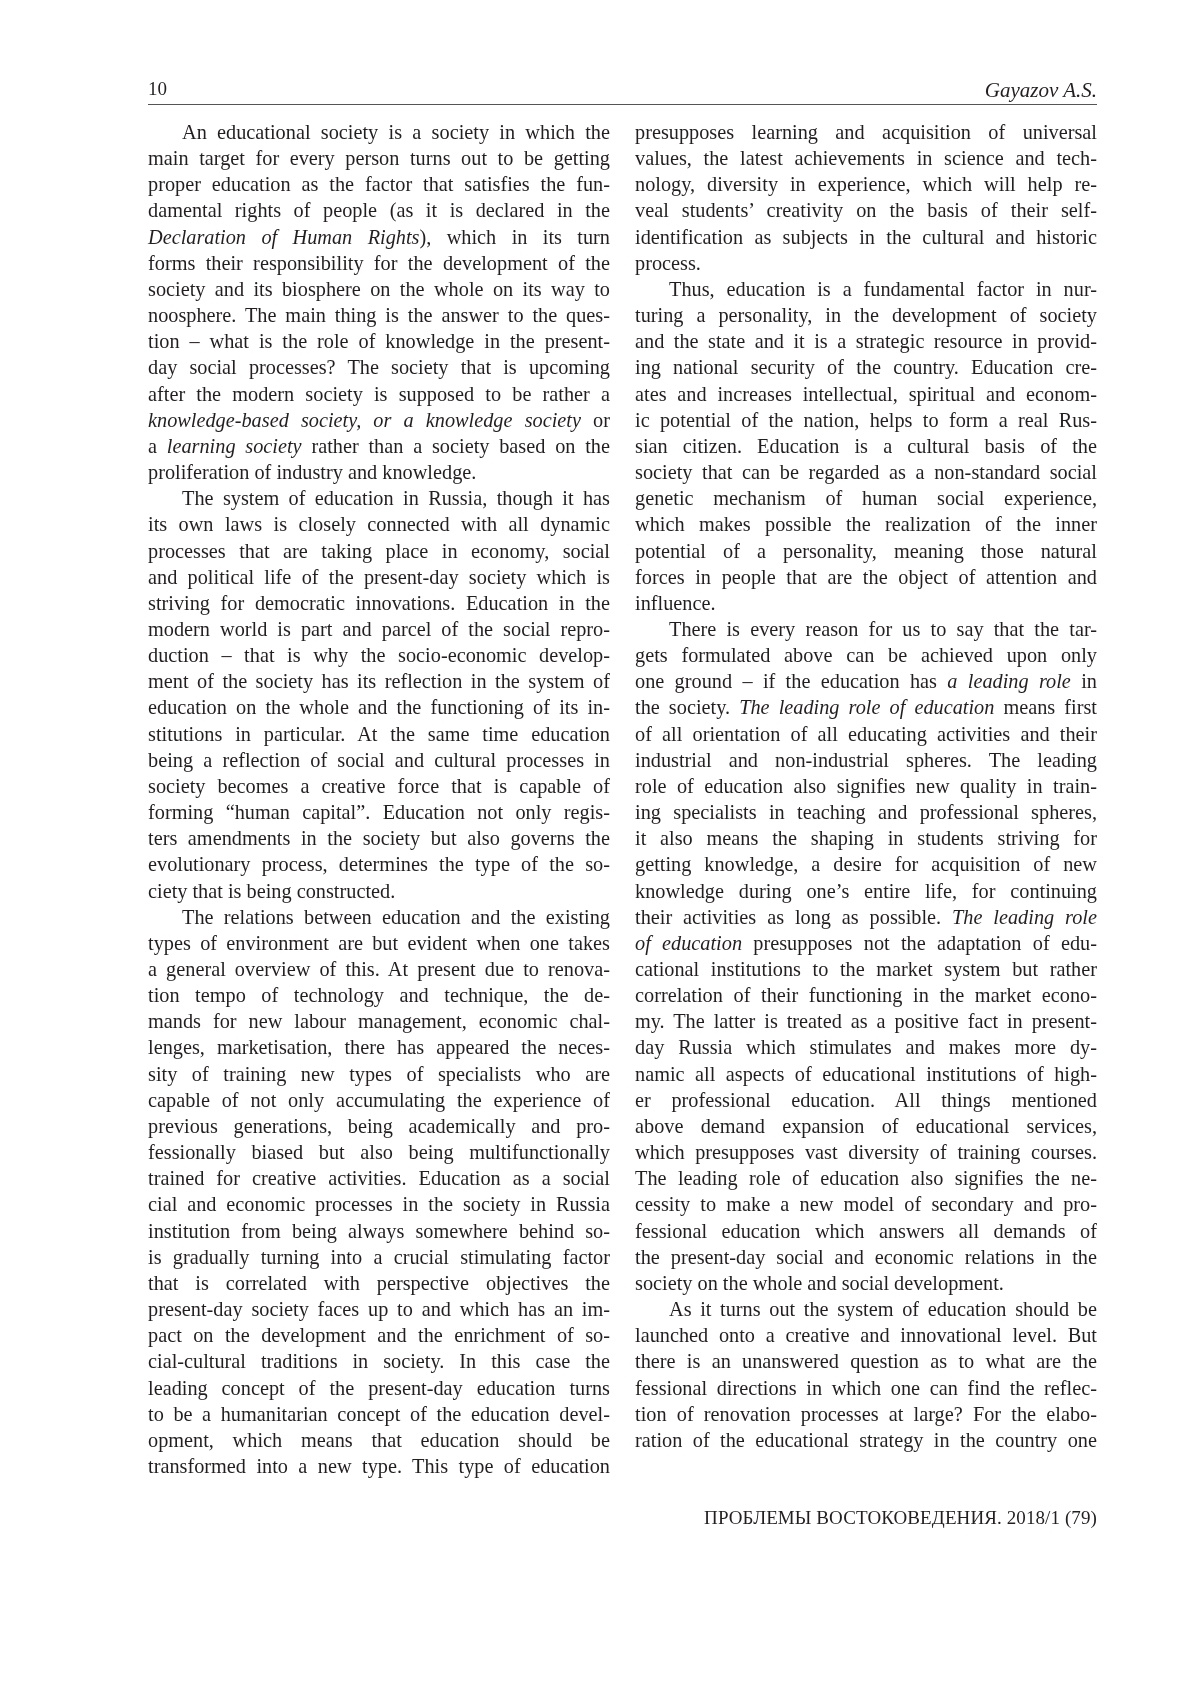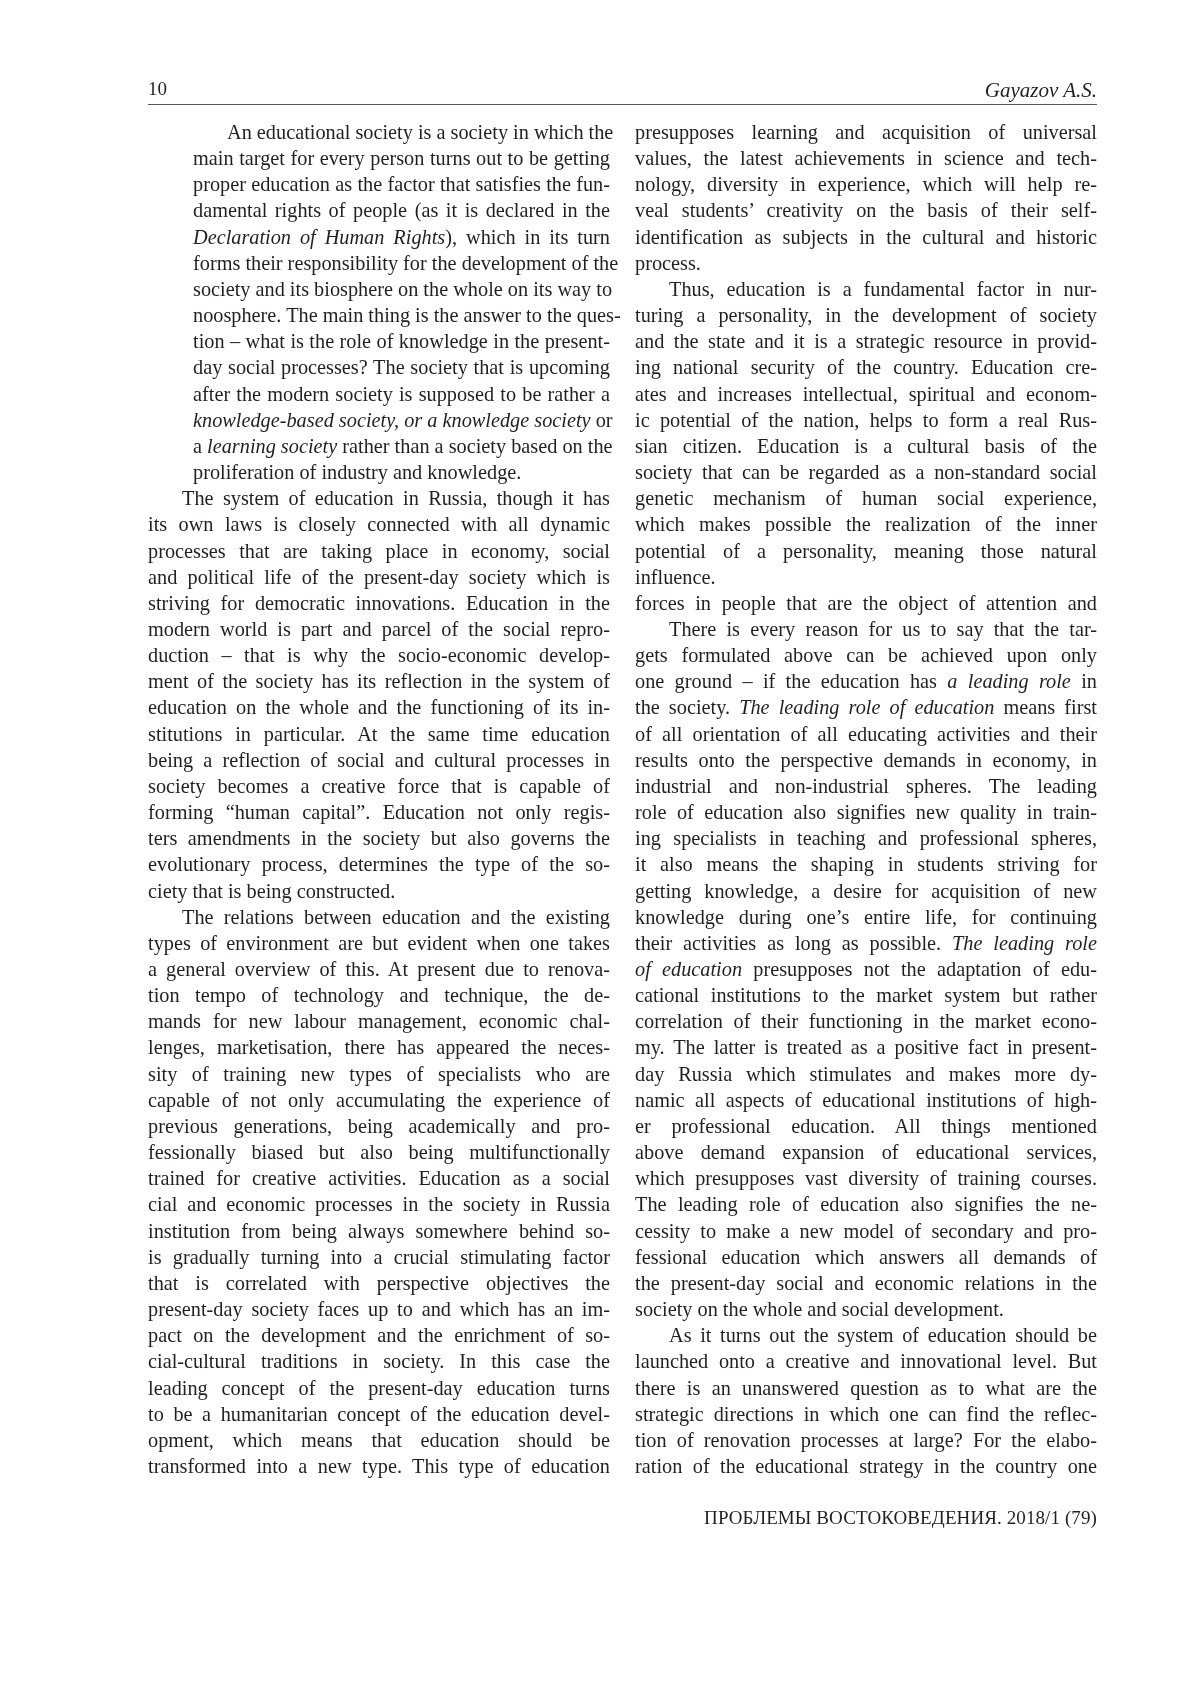--- a/index.html
+++ b/index.html
@@ -21,21 +21,21 @@
 </head>
 <body>
 
 <header class="page-header">
   <span class="page-number">10</span>
   <span class="running-head">Gayazov A.S.</span>
 </header>
 
 <main class="columns">
   <div class="col" id="col-left">
-      <p style="text-indent: 0px; margin-left: 45px;">
+      <p style="text-indent: 0px;">
         <span class="line" style="padding-left: 34px;"><span>An educational society is a society in which the</span></span>
         <span class="line"><span>main target for every person turns out to be getting</span></span>
         <span class="line"><span>proper education as the factor that satisfies the fun-</span></span>
         <span class="line"><span>damental rights of people (as it is declared in the</span></span>
         <span class="line"><em>Declaration of Human Rights</em><span>), which in its turn</span></span>
         <span class="line"><span>forms their responsibility for the development of the</span></span>
         <span class="line"><span>society and its biosphere on the whole on its way to</span></span>
         <span class="line"><span>noosphere. The main thing is the answer to the ques-</span></span>
         <span class="line"><span>tion – what is the role of knowledge in the present-</span></span>
         <span class="line"><span>day social processes? The society that is upcoming</span></span>
@@ -101,30 +101,29 @@
         <span class="line"><span>turing a personality, in the development of society</span></span>
         <span class="line"><span>and the state and it is a strategic resource in provid-</span></span>
         <span class="line"><span>ing national security of the country. Education cre-</span></span>
         <span class="line"><span>ates and increases intellectual, spiritual and econom-</span></span>
         <span class="line"><span>ic potential of the nation, helps to form a real Rus-</span></span>
         <span class="line"><span>sian citizen. Education is a cultural basis of the</span></span>
         <span class="line"><span>society that can be regarded as a non-standard social</span></span>
         <span class="line"><span>genetic mechanism of human social experience,</span></span>
         <span class="line"><span>which makes possible the realization of the inner</span></span>
         <span class="line"><span>potential of a personality, meaning those natural</span></span>
+        <span class="line"><span>forces in people that are the object of attention and</span></span>
         <span class="line last"><span>influence.</span></span>
-        <span class="line"><span>forces in people that are the object of attention and</span></span>
       </p>
       <p style="text-indent: 0px;">
         <span class="line" style="padding-left: 34px;"><span>There is every reason for us to say that the tar-</span></span>
         <span class="line"><span>gets formulated above can be achieved upon only</span></span>
         <span class="line"><span>one ground – if the education has </span><em>a leading role</em><span> in</span></span>
         <span class="line"><span>the society. </span><em>The leading role of education</em><span> means first</span></span>
         <span class="line"><span>of all orientation of all educating activities and their</span></span>
-        <span class="line"><span>results onto the perspective demands in economy, in</span></span>
         <span class="line"><span>industrial and non-industrial spheres. The leading</span></span>
         <span class="line"><span>role of education also signifies new quality in train-</span></span>
         <span class="line"><span>ing specialists in teaching and professional spheres,</span></span>
         <span class="line"><span>it also means the shaping in students striving for</span></span>
         <span class="line"><span>getting knowledge, a desire for acquisition of new</span></span>
         <span class="line"><span>knowledge during one’s entire life, for continuing</span></span>
         <span class="line"><span>their activities as long as possible. </span><em>The leading role</em></span>
         <span class="line"><em>of education</em><span> presupposes not the adaptation of edu-</span></span>
         <span class="line"><span>cational institutions to the market system but rather</span></span>
         <span class="line"><span>correlation of their functioning in the market econo-</span></span>
@@ -137,20 +136,20 @@
         <span class="line"><span>The leading role of education also signifies the ne-</span></span>
         <span class="line"><span>cessity to make a new model of secondary and pro-</span></span>
         <span class="line"><span>fessional education which answers all demands of</span></span>
         <span class="line"><span>the present-day social and economic relations in the</span></span>
         <span class="line last"><span>society on the whole and social development.</span></span>
       </p>
       <p style="text-indent: 0px;">
         <span class="line" style="padding-left: 34px;"><span>As it turns out the system of education should be</span></span>
         <span class="line"><span>launched onto a creative and innovational level. But</span></span>
         <span class="line"><span>there is an unanswered question as to what are the</span></span>
-        <span class="line"><span>strategic directions in which one can find the reflec-</span></span>
+        <span class="line"><span>fessional directions in which one can find the reflec-</span></span>
         <span class="line"><span>tion of renovation processes at large? For the elabo-</span></span>
         <span class="line"><span>ration of the educational strategy in the country one</span></span>
       </p>
     </div>
 </main>
 
 <footer class="page-footer">ПРОБЛЕМЫ ВОСТОКОВЕДЕНИЯ. 2018/1 (79)</footer>
 
 </body></html>

